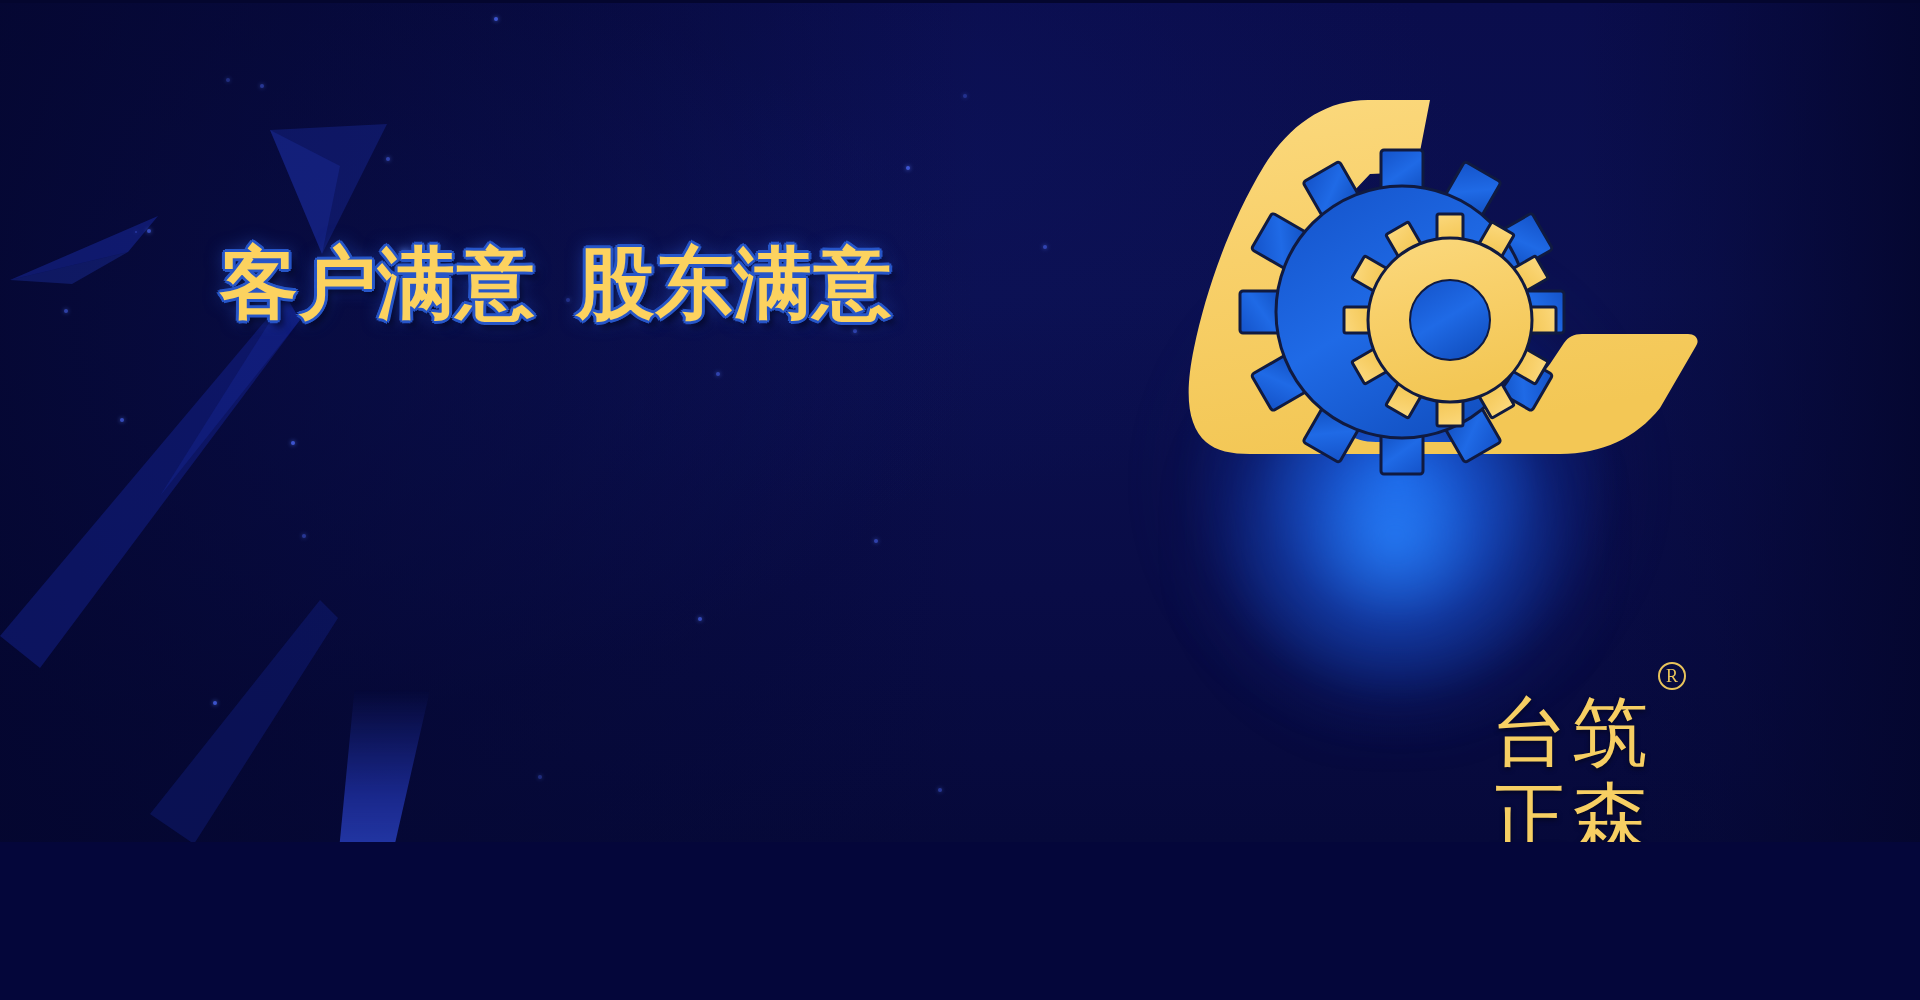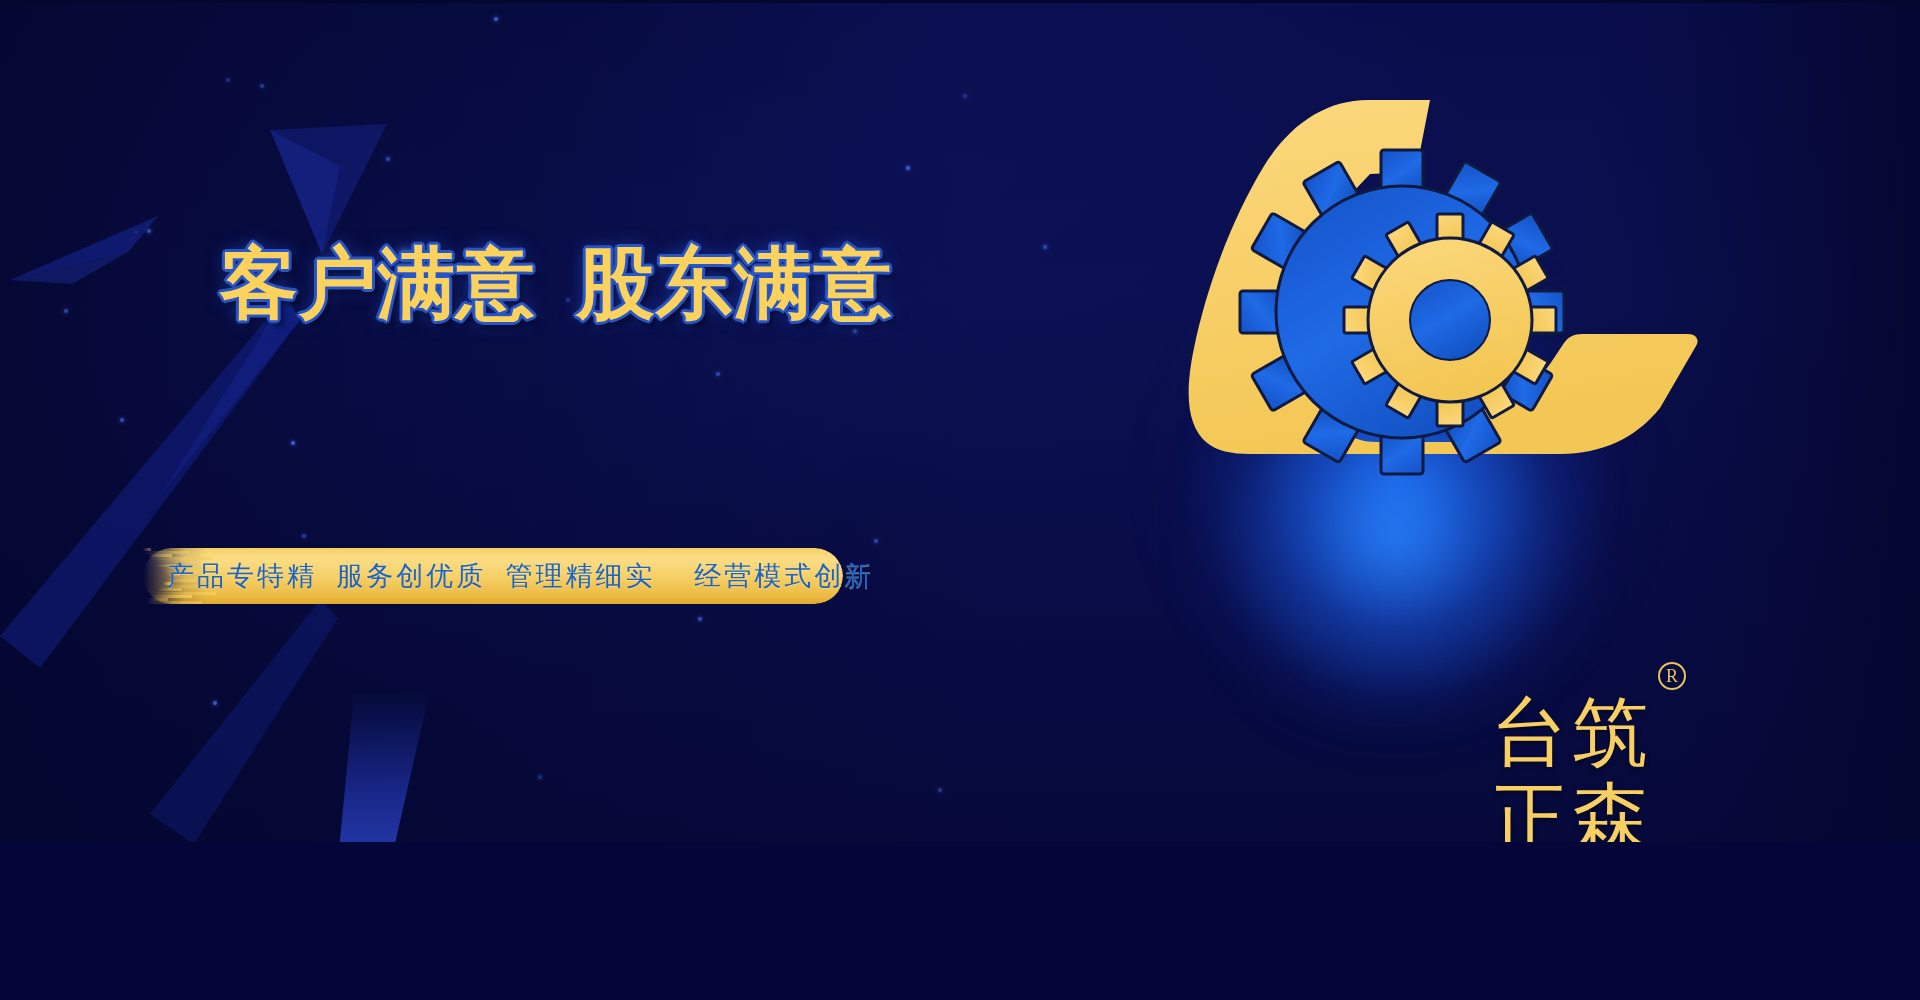--- a/index.html
+++ b/index.html
@@ -255,44 +255,20 @@
       <div class="star" style="left: 213px; top: 701px; width: 4px; height: 4px; opacity: 0.75;"></div>
       <div class="star" style="left: 538px; top: 775px; width: 4px; height: 4px; opacity: 0.35;"></div>
       <div class="star" style="left: 938px; top: 788px; width: 4px; height: 4px; opacity: 0.45;"></div>
       <div class="star" style="left: 1043px; top: 245px; width: 4px; height: 4px; opacity: 0.55;"></div>
     </div>
 
   <div class="headline">
     <span class="hl-line">客户满意  股东满意</span>
   </div>
 
-  <div class="ribbon-wrap">
-    <div class="ribbon"></div>
-    <div class="fray" id="fray">
-        <i style="top: 0px; left: 0px; width: 8px; opacity: 0.35;"></i>
-        <i style="top: 3px; left: 2px; width: 45px; opacity: 0.48;"></i>
-        <i style="top: 6px; left: 5px; width: 24px; opacity: 0.61;"></i>
-        <i style="top: 9px; left: 8px; width: 61px; opacity: 0.74;"></i>
-        <i style="top: 12px; left: 11px; width: 40px; opacity: 0.37;"></i>
-        <i style="top: 16px; left: 14px; width: 19px; opacity: 0.5;"></i>
-        <i style="top: 19px; left: 17px; width: 56px; opacity: 0.63;"></i>
-        <i style="top: 22px; left: 20px; width: 35px; opacity: 0.76;"></i>
-        <i style="top: 25px; left: 23px; width: 14px; opacity: 0.39;"></i>
-        <i style="top: 28px; left: 26px; width: 51px; opacity: 0.52;"></i>
-        <i style="top: 31px; left: 23px; width: 30px; opacity: 0.65;"></i>
-        <i style="top: 34px; left: 20px; width: 9px; opacity: 0.78;"></i>
-        <i style="top: 37px; left: 17px; width: 46px; opacity: 0.41;"></i>
-        <i style="top: 40px; left: 14px; width: 25px; opacity: 0.54;"></i>
-        <i style="top: 44px; left: 11px; width: 62px; opacity: 0.67;"></i>
-        <i style="top: 47px; left: 8px; width: 41px; opacity: 0.8;"></i>
-        <i style="top: 50px; left: 5px; width: 20px; opacity: 0.43;"></i>
-        <i style="top: 53px; left: 2px; width: 57px; opacity: 0.56;"></i>
-      </div>
-    <div class="ribbon-text">产品专特精  服务创优质  管理精细实    经营模式创新</div>
-  </div>
 
   <div class="logo-mark">
     <svg viewBox="0 0 570 390" xmlns="http://www.w3.org/2000/svg">
       <defs>
         <linearGradient id="goldg" x1="0" y1="0" x2="0.25" y2="1">
           <stop offset="0%" stop-color="#fbd97e"></stop>
           <stop offset="45%" stop-color="#f8d06a"></stop>
           <stop offset="100%" stop-color="#f3c755"></stop>
         </linearGradient>
         <linearGradient id="blueg" x1="0" y1="0" x2="0.6" y2="1">

